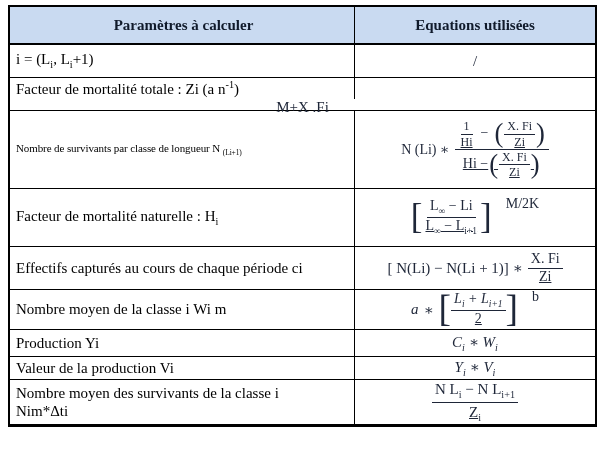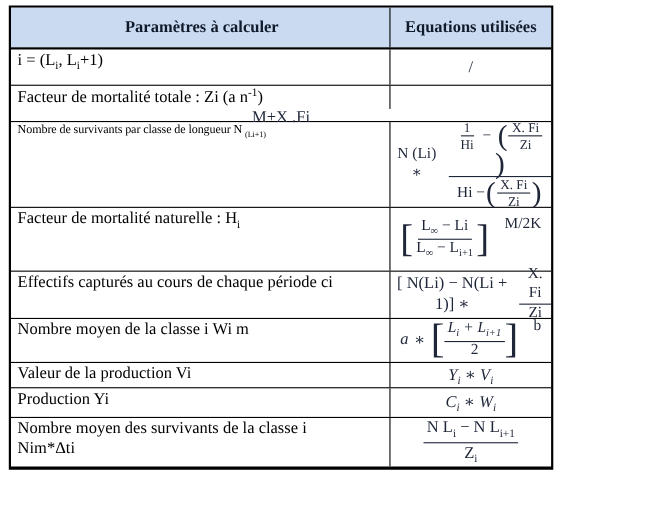--- a/index.html
+++ b/index.html
@@ -1,24 +1,24 @@
 <!DOCTYPE html>
 <html style="--header-bg: #C9DAF1; --header-text: #101a2b; --border: #000000; --eq-text: #1e2638;"><head>
 <meta charset="utf-8">
 <style>
   * { margin:0; padding:0; box-sizing:border-box; }
   html,body { width:606px; height:469px; background:#ffffff; overflow:hidden;
     font-family:"Liberation Serif","DejaVu Serif",serif; color:#000; }
-  .tbl { position:absolute; left:8px; top:5px; width:495px;
+  .tbl { position:absolute; left:8px; top:5px; width:589px;
     border:2px solid var(--border,#000); border-bottom-width:3px; background:#fff; }
   .row { display:flex; border-top:1px solid var(--border,#000); }
   .row:first-child { border-top:none; }
   .row.hdr + .row { border-top-width:2px; }
   .c1 { width:345px; border-right:1px solid var(--border,#000);
-    display:flex; flex-direction:column; 
+    display:flex; flex-direction:column; justify-content:center;
     padding:1px 3px 1px 6px; font-size:15px; line-height:1.22; }
   .c2 { flex:1; display:flex; align-items:center; justify-content:center;
     font-size:15px; color:var(--eq-text,#1e2638); text-align:center; }
   .hdr { background:var(--header-bg,#C9DAF1); }
   .hdr .c1 { align-items:center; justify-content:center; }
   .hdr .c1, .hdr .c2 { font-weight:bold; font-size:15px; color:var(--header-text,#101a2b); }
   .rh  { height:36px; }
   .h34 { height:34px; } .h33 { height:33px;flex-direction:column; } .h78 { height:78px; }
   .h58 { height:58px; } .h43 { height:43px; } .h40 { height:40px; }
   .h27 { height:27px; } .h23 { height:23px; } .h45 { height:45px; }
@@ -26,21 +26,21 @@
   sub { font-size:68%; }
   sup { font-size:68%; }
   .ptxt { display:block; }
   .tight { font-size:11px; white-space:nowrap; letter-spacing:-0.1px; }
   .pline { display:block; }
   .eqrow { display:flex; align-items:center; }
   .frac { display:inline-flex; flex-direction:column; align-items:center;
     vertical-align:middle; }
   .frac > .num { display:block; text-align:center;
     border-bottom:1px solid currentColor; padding:0 3px; line-height:1.2; }
-  .frac > .den { display:block; text-align:center; padding:0 3px; line-height:1.2; }
+  .frac > .den { display:block; text-align:center; padding:0 3px; line-height:1.2;text-decoration:underline; }
   .sm { font-size:12px; }
   .f14 { font-size:14px; }
   .bp { font-size:190%; font-weight:300; vertical-align:middle; line-height:0.8;
     margin:0 1px; }
   .bb { font-size:250%; font-weight:300; line-height:0.75; }
   .exp { font-size:14px; align-self:flex-start; margin-top:-2px; margin-left:14px;font-family:Liberation Serif, serif; }
   .mr4 { margin-right:5px; }
   .it { font-style:italic; }
   .op { margin:0 5px; }
 </style>
@@ -144,35 +144,35 @@
         <span class="frac f14">
           <span class="num it"><span>L</span><sub>i</sub><span>&nbsp;+&nbsp;</span><span>L</span><sub>i+1</sub></span>
           <span class="den">2</span>
         </span>
         <span class="bb">]</span>
         <sup class="exp">b</sup>
       </div>
     </div>
   </div>
 
+  <div class="row h27">
+    <div class="c1">
+      <span class="ptxt"><span>Production Yi</span></span>
+    </div>
+    <div class="c2">
+      <span class="it"><span>C</span><sub>i</sub><span>&nbsp;∗&nbsp;</span><span>W</span><sub>i</sub></span>
+    </div>
+  </div>
+
   <div class="row h23">
     <div class="c1">
       <span class="ptxt"><span>Valeur de la production Vi</span></span>
     </div>
     <div class="c2">
       <span class="it"><span>Y</span><sub>i</sub><span>&nbsp;∗&nbsp;</span><span>V</span><sub>i</sub></span>
-    </div>
-  </div>
-
-  <div class="row h27">
-    <div class="c1">
-      <span class="ptxt"><span>Production Yi</span></span>
-    </div>
-    <div class="c2">
-      <span class="it"><span>C</span><sub>i</sub><span>&nbsp;∗&nbsp;</span><span>W</span><sub>i</sub></span>
     </div>
   </div>
 
   <div class="row h45">
     <div class="c1">
       <span class="ptxt">
         <span class="pline">Nombre moyen des survivants de la classe i</span>
         <span class="pline">Nim*Δti</span>
       </span>
     </div>

